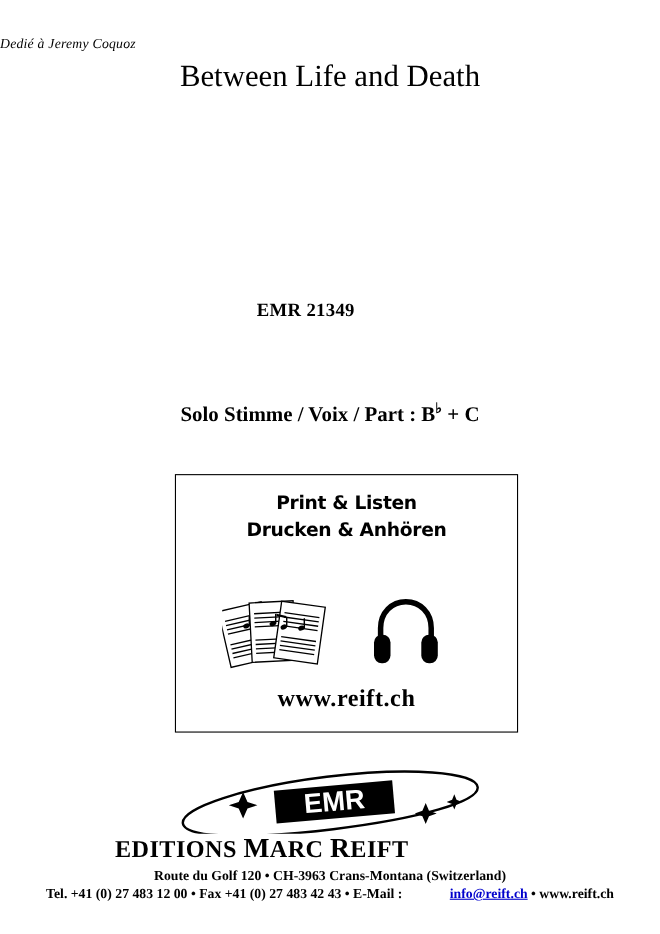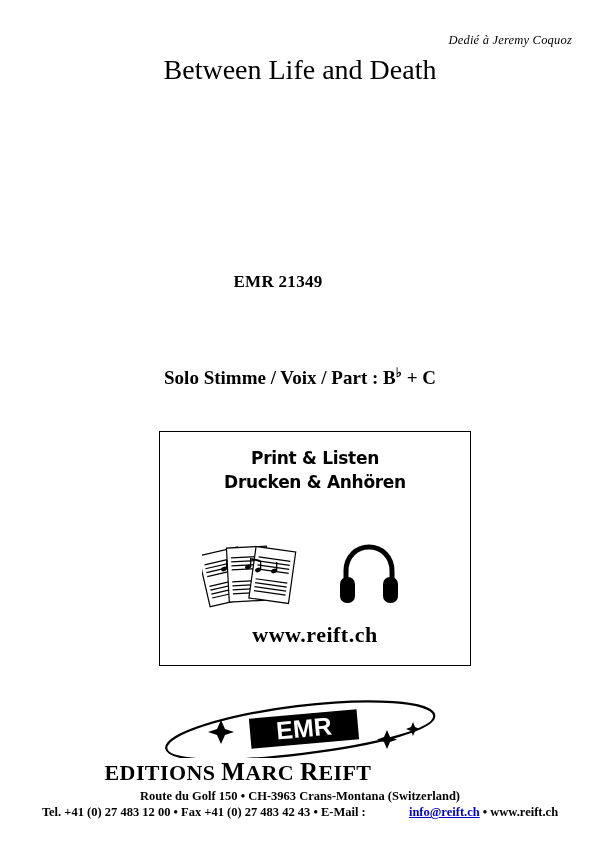--- a/index.html
+++ b/index.html
@@ -19,21 +19,21 @@
     width: 600px;
     height: 849px;
     position: relative;
     box-sizing: border-box;
   }
   .dedication {
     position: absolute;
     top: 33px;
     left: 0;
     width: 572px;
-    text-align: right;
+    text-align: left;
     font-style: italic;
     font-size: 12.5px;
     letter-spacing: 0.2px;
   }
   .main-title {
     position: absolute;
     top: 55px;
     left: 0;
     width: 600px;
     text-align: center;
@@ -273,17 +273,17 @@
       <text x="149" y="37" text-anchor="middle" fill="#fff" font-family="Liberation Sans, sans-serif" font-size="25" font-weight="bold" transform="rotate(-5 149 29)">EMR</text>
 
       <path d="M66 20 l4 9 9 3 -9 3 -4 9 -4 -9 -9 -3 9 -3 z" fill="#000"></path>
       <path d="M232 30 l3 7 7 2.5 -7 2.5 -3 7 -3 -7 -7 -2.5 7 -2.5 z" fill="#000"></path>
       <path d="M258 22 l2 5 5 2 -5 2 -2 5 -2 -5 -5 -2 5 -2 z" fill="#000"></path>
     </svg>
   </div>
 
   <div class="publisher-name"><span>EDITIONS </span><span class="emr-m">M</span><span>ARC </span><span class="emr-m">R</span><span>EIFT</span></div>
 
-  <div class="addr1">Route du Golf 150 • CH-3963 Crans-Montana (Switzerland)</div>
+  <div class="addr1">Route du Golf 120 • CH-3963 Crans-Montana (Switzerland)</div>
 
   <div class="addr2"><span>Tel. +41 (0) 27 483 12 00 • Fax +41 (0) 27 483 42 43 • E-Mail : </span><span class="link">info@reift.ch</span><span> • </span><span>www.reift.ch</span></div>
 
 </div>
 
 </body></html>

